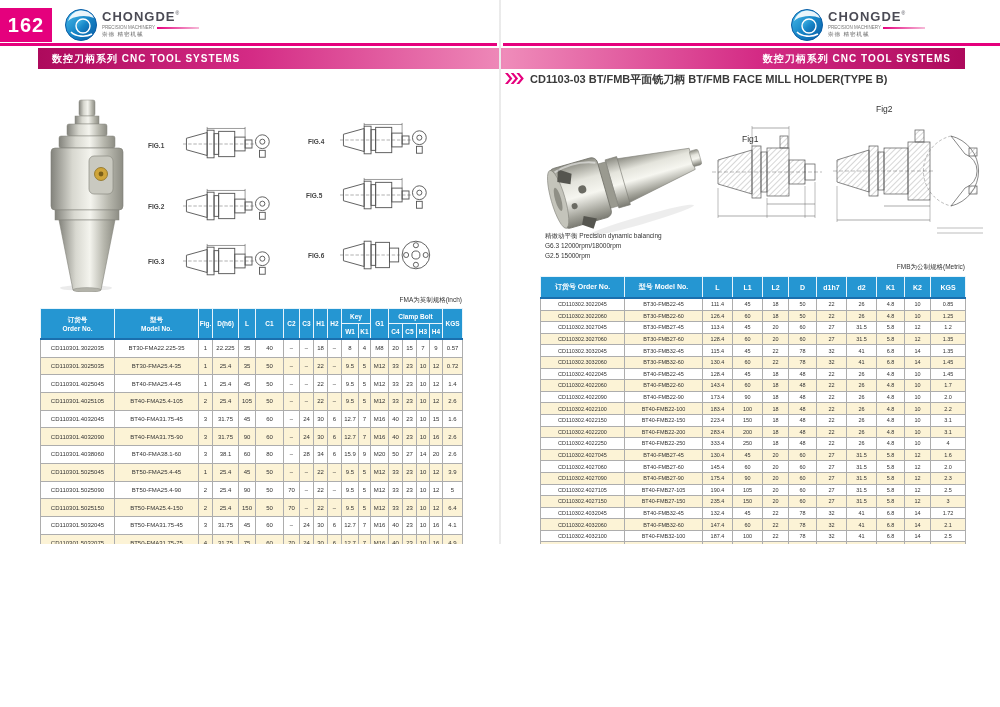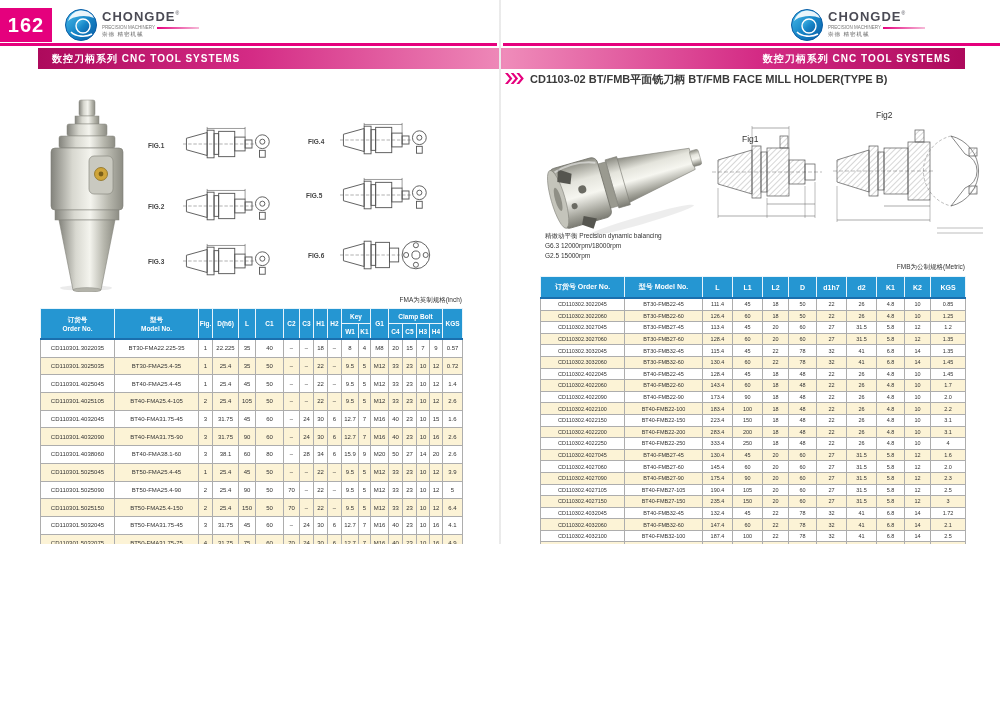--- a/index.html
+++ b/index.html
@@ -616,25 +616,25 @@
   <div class="abs toprule" style="left:503px;top:43px;width:497px;"></div>
   <div class="abs banner right-b" style="left:503px;top:48px;width:448px;">数控刀柄系列  CNC TOOL  SYSTEMS</div>
 
   <div class="abs sectitle" style="left:505px;top:72px;">
     <svg class="chev" width="19" height="11" viewBox="0 0 19 11">
       <g fill="#e5007d">
         <path d="M0,0 h2.8 l4.6,5.5 -4.6,5.5 h-2.8 l4.6,-5.5 z"></path>
         <path d="M5.7,0 h2.8 l4.6,5.5 -4.6,5.5 h-2.8 l4.6,-5.5 z"></path>
         <path d="M11.4,0 h2.8 l4.6,5.5 -4.6,5.5 h-2.8 l4.6,-5.5 z"></path>
       </g>
-    </svg><span>CD1103-02 BT/FMB平面铣刀柄 BT/FMB FACE MILL HOLDER(TYPE B)</span>
+    </svg><span>CD1103-03 BT/FMB平面铣刀柄 BT/FMB FACE MILL HOLDER(TYPE B)</span>
   </div>
 
   <div class="abs figlab2" style="left:742px;top:110px;margin-top:24px;">Fig1</div>
-  <div class="abs figlab2" style="left:876px;top:110px;text-align:center;">Fig2</div>
+  <div class="abs figlab2" style="left:876px;top:104px;text-align:center;">Fig2</div>
 
   <svg class="abs" style="left:545px;top:118px;" width="168" height="118" viewBox="0 0 168 118">
     <g transform="rotate(-16 84 60)">
       <ellipse cx="84" cy="104" rx="55" ry="4" fill="#000" opacity="0.07"></ellipse>
       <path d="M76,38 L150,48 L150,70 L76,84 Z" fill="url(#metalH)" stroke="#84847c" stroke-width="0.6"></path>
       <rect x="149" y="51" width="9" height="16" rx="2" fill="url(#metalH)" stroke="#84847c" stroke-width="0.5"></rect>
       <rect x="66" y="36" width="12" height="50" fill="url(#metalH)" stroke="#7d7d75" stroke-width="0.6"></rect>
       <rect x="56" y="38" width="10" height="46" fill="#9a9a90" stroke="#7d7d75" stroke-width="0.5"></rect>
       <rect x="8" y="30" width="50" height="62" rx="6" fill="url(#metalH)" stroke="#73736b" stroke-width="0.8"></rect>
       <ellipse cx="10" cy="61" rx="7" ry="30" fill="#c4c4bb" stroke="#83837b" stroke-width="0.6"></ellipse>

